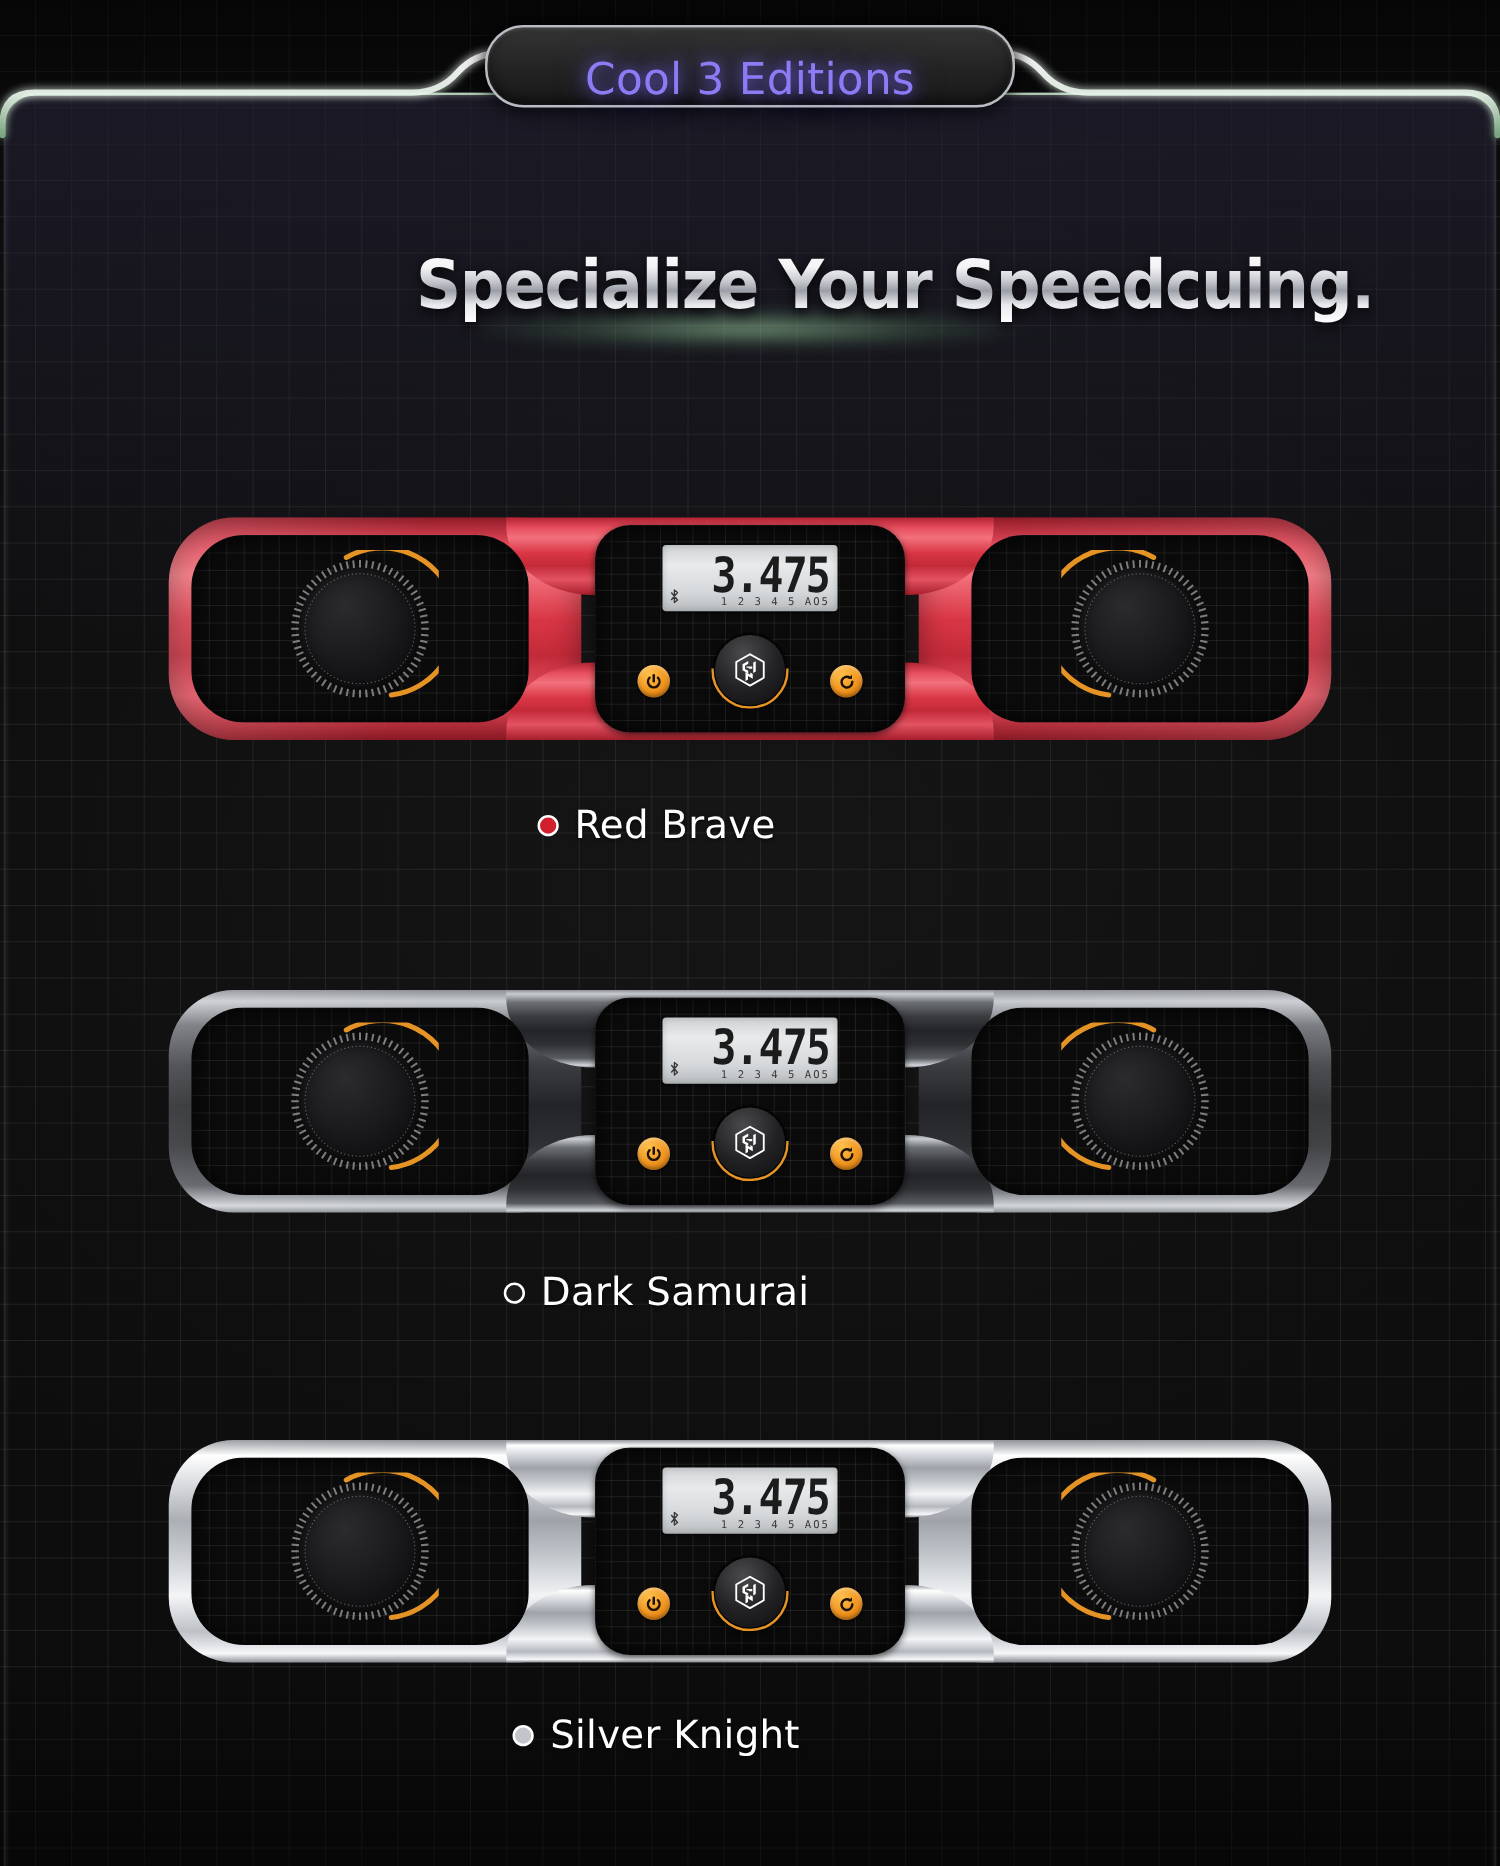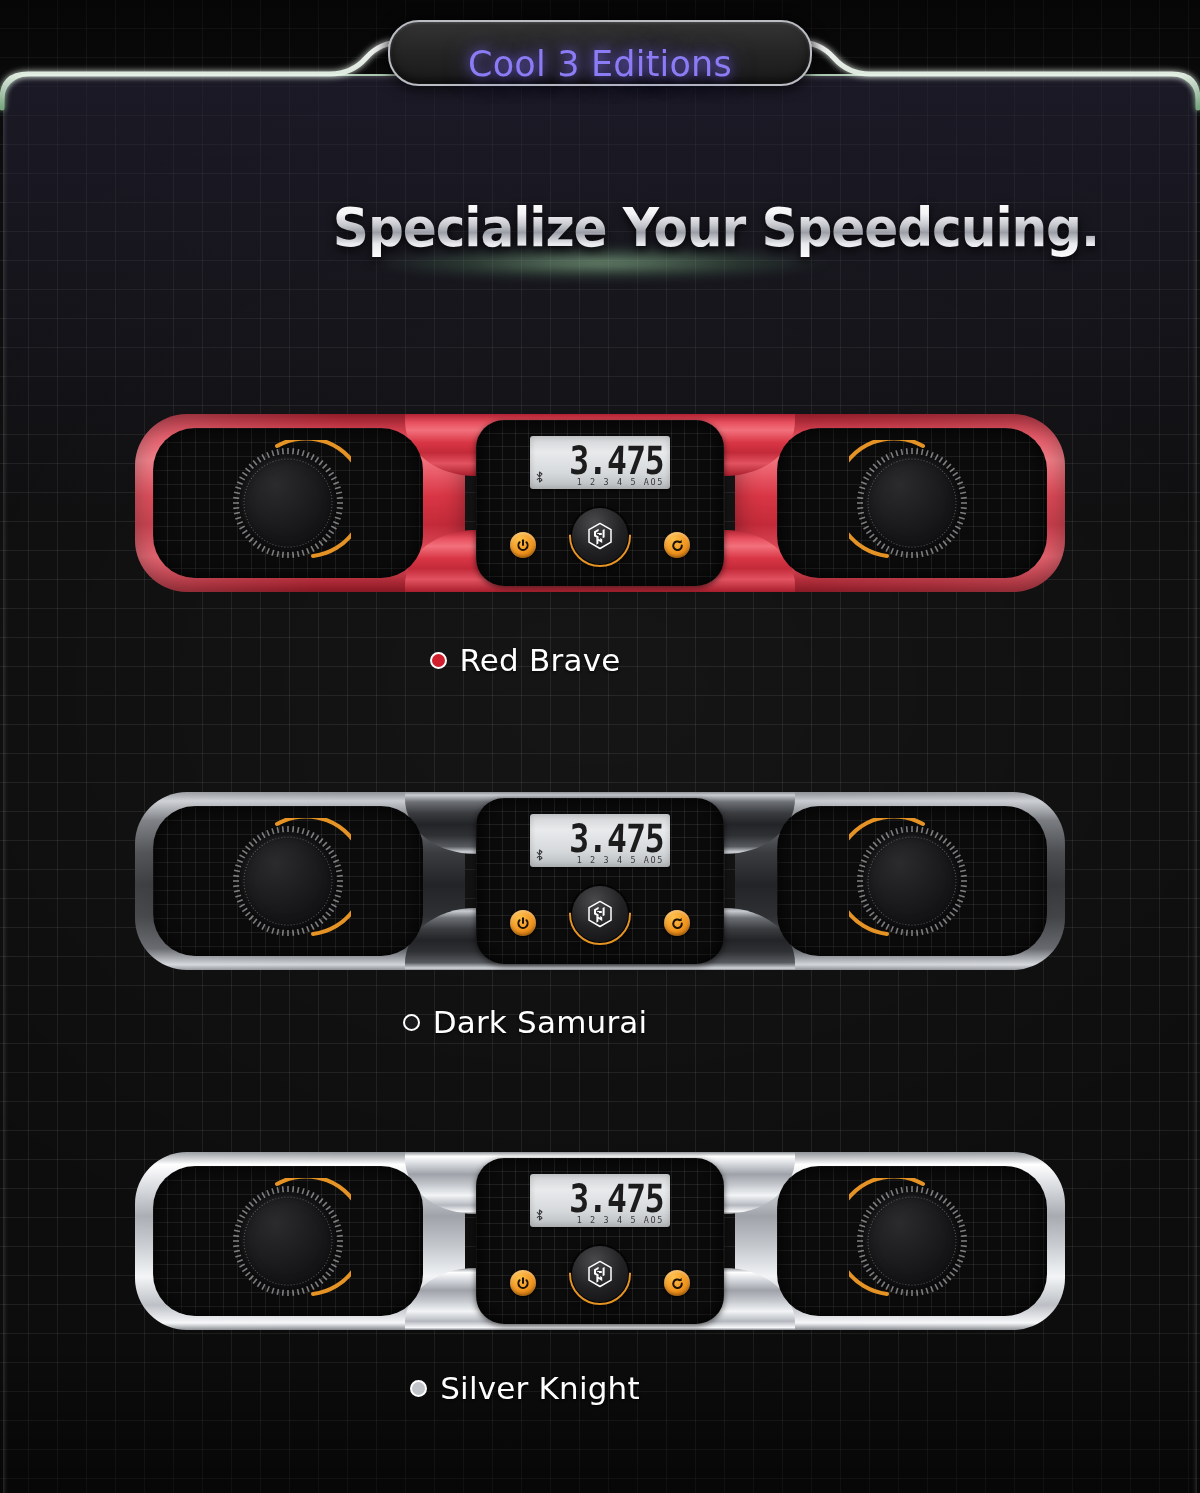--- a/index.html
+++ b/index.html
@@ -250,21 +250,21 @@
     border:2.5px solid #e59324;
     clip-path:polygon(0 48%,100% 48%,100% 100%,0 100%);
   }
 
   
   .caption{
     position:absolute;left:0;width:980px;text-align:center;
     display:flex;align-items:center;justify-content:center;gap:13px;margin-left:35px;
   }
   #cap-0{top:228px;}
-  #cap-1{top:212px;}
+  #cap-1{top:224px;}
   #cap-2{top:218px;}
   .cap-dot{
     width:17px;height:17px;border-radius:50%;
     border:2.5px solid #ffffff;
     box-sizing:border-box;
     flex:0 0 auto;
   }
   .cap-text{
     font-family:"DejaVu Sans", sans-serif;
     font-size:31px;color:#ffffff;letter-spacing:0.2px;

